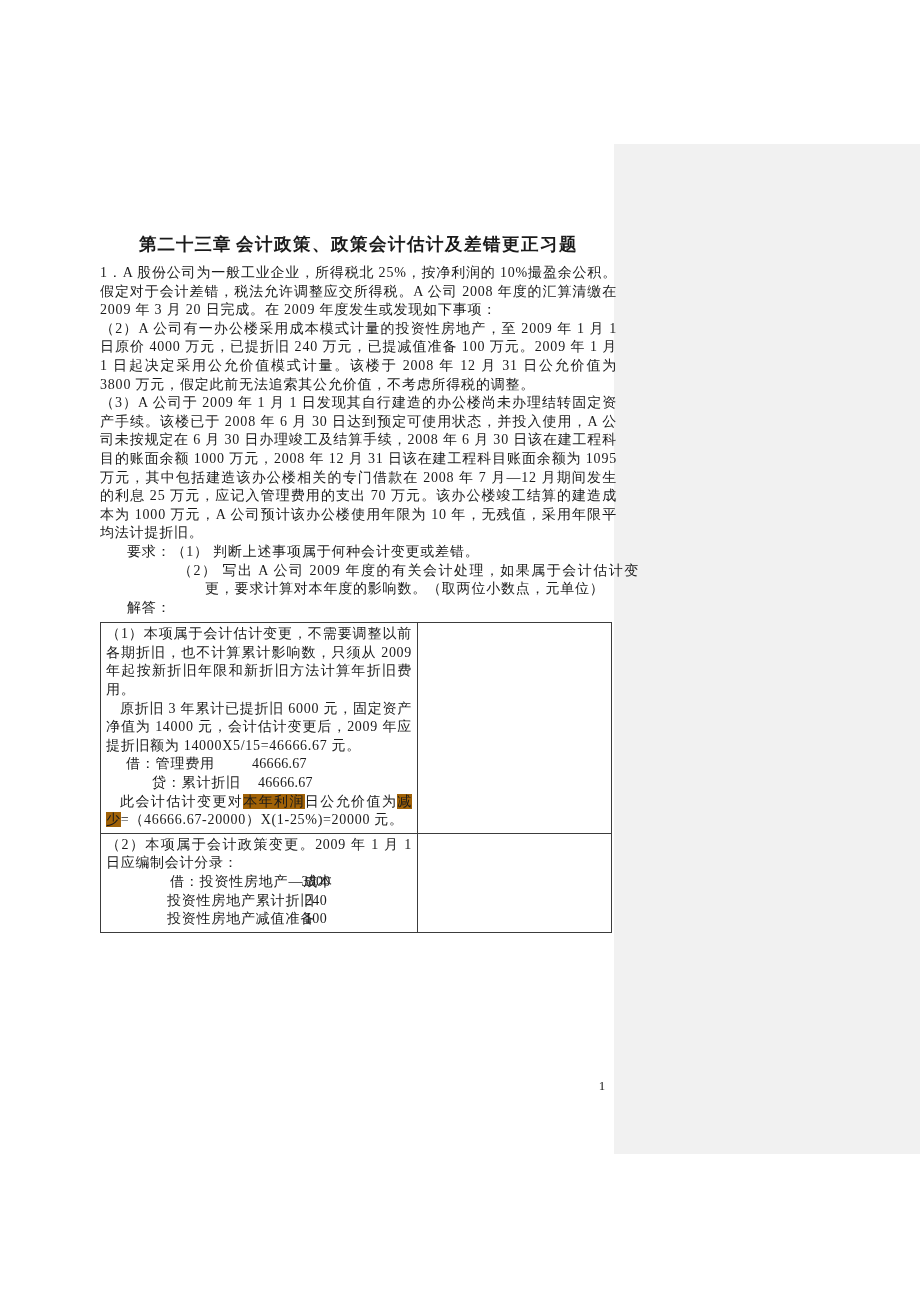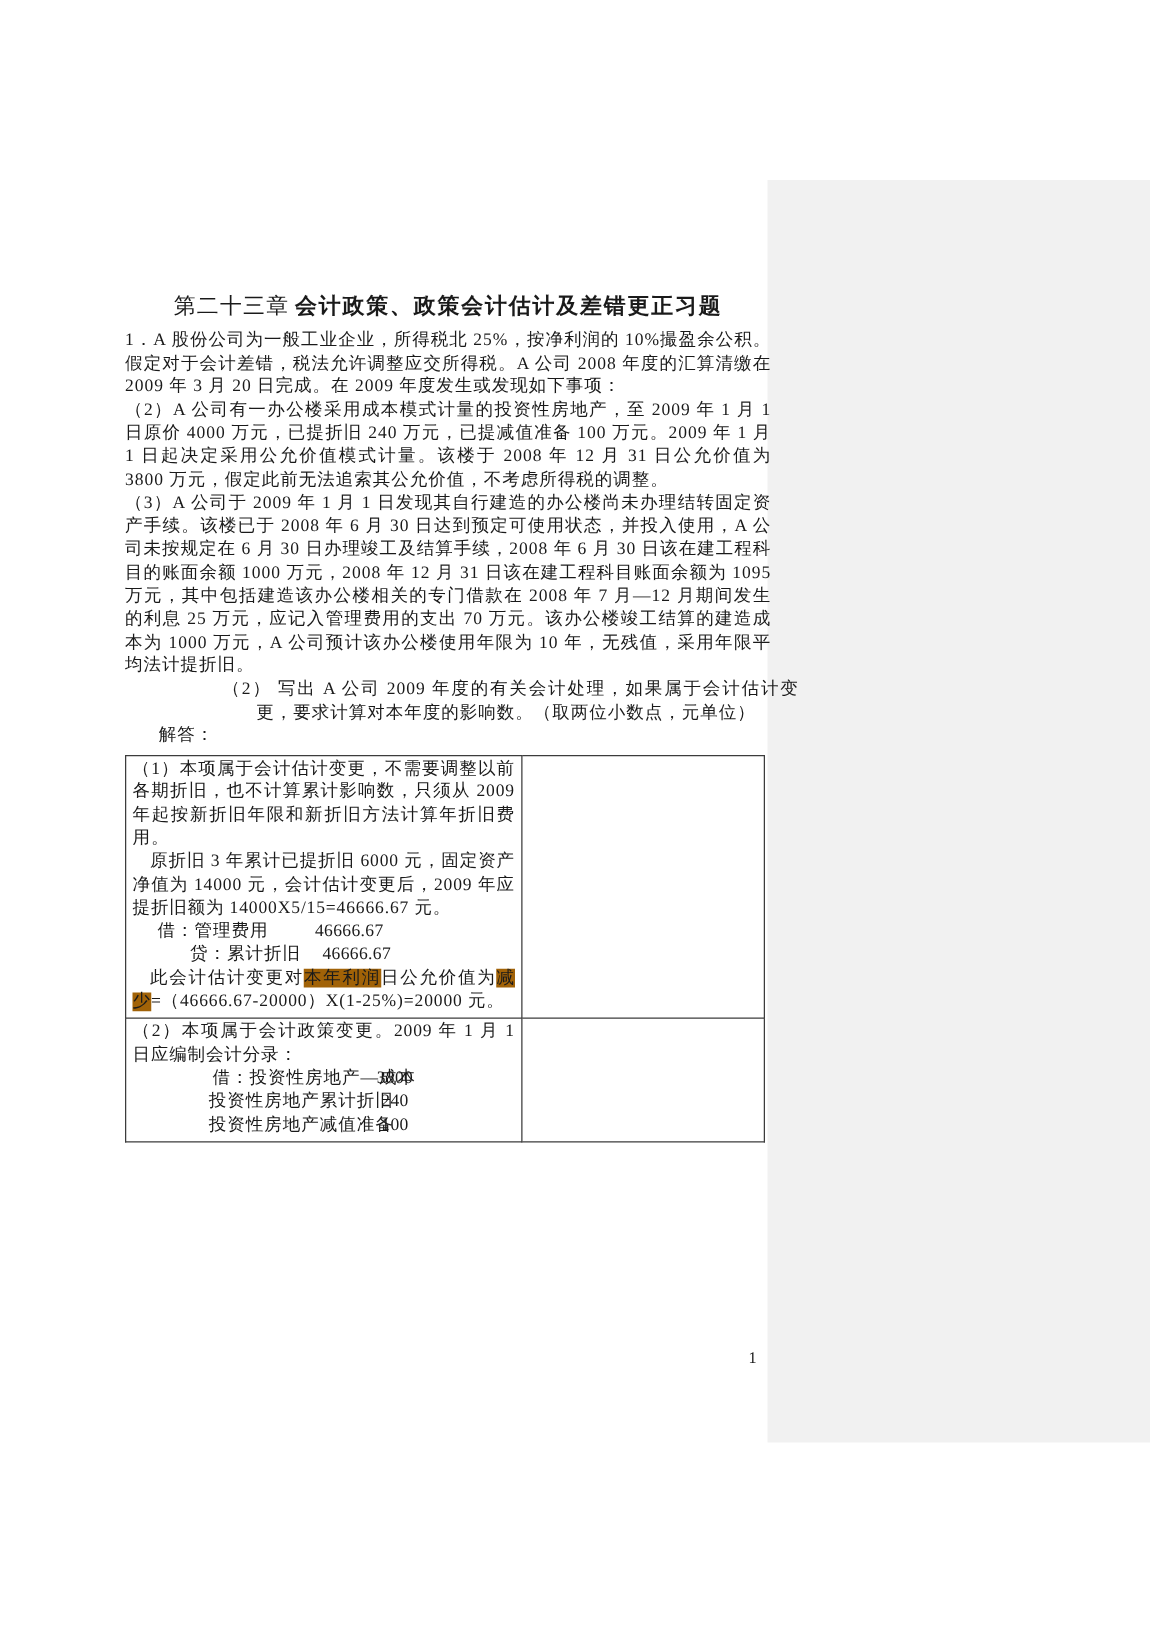--- a/index.html
+++ b/index.html
@@ -14,21 +14,21 @@
   }
   .content{
     position:absolute;left:100px;top:231px;width:517px;
     font-size:14px;line-height:18.6px;letter-spacing:0.8px;
   }
   .title{
     margin:0 0 7px 0;font-size:17.5px;line-height:26px;text-align:center;
     letter-spacing:1px;font-weight:normal;white-space:nowrap;
   }
   .title .t-main{font-weight:bold;font-family:"Liberation Sans","DejaVu Sans",sans-serif;letter-spacing:1.5px;}
-  .title .t-prefix{font-weight:normal;margin-top:36px;}
+  .title .t-prefix{font-weight:bold;margin-top:36px;}
   .para{
     margin:0;text-align:justify;text-justify:inter-ideograph;
   }
   .para.ind-req{margin-left:27px;}
   .para.req2{margin-left:78px;padding-left:27px;text-indent:-27px;width:434px;}
   .answer-table{
     border-collapse:collapse;margin-top:5px;width:512px;table-layout:fixed;
   }
   .answer-table td{
     border:1.5px solid #3c3c3c;vertical-align:top;padding:2px 5px 3px 5px;
@@ -65,20 +65,21 @@
     <h1 class="title"><span class="t-prefix">第二十三章</span><span> </span><span class="t-main">会计政策、政策会计估计及差错更正习题</span></h1>
 
     <p class="para">1．A 股份公司为一般工业企业，所得税北 25%，按净利润的 10%撮盈余公积。假定对于会计差错，税法允许调整应交所得税。A 公司 2008 年度的汇算清缴在 2009 年 3 月 20 日完成。在 2009 年度发生或发现如下事项：</p>
 
 
     <p class="para">（2）A 公司有一办公楼采用成本模式计量的投资性房地产，至 2009 年 1 月 1 日原价 4000 万元，已提折旧 240 万元，已提减值准备 100 万元。2009 年 1 月 1 日起决定采用公允价值模式计量。该楼于 2008 年 12 月 31 日公允价值为 3800 万元，假定此前无法追索其公允价值，不考虑所得税的调整。</p>
 
     <p class="para">（3）A 公司于 2009 年 1 月 1 日发现其自行建造的办公楼尚未办理结转固定资产手续。该楼已于 2008 年 6 月 30 日达到预定可使用状态，并投入使用，A 公司未按规定在 6 月 30 日办理竣工及结算手续，2008 年 6 月 30 日该在建工程科目的账面余额 1000 万元，2008 年 12 月 31 日该在建工程科目账面余额为 1095 万元，其中包括建造该办公楼相关的专门借款在 2008 年 7 月—12 月期间发生的利息 25 万元，应记入管理费用的支出 70 万元。该办公楼竣工结算的建造成本为 1000 万元，A 公司预计该办公楼使用年限为 10 年，无残值，采用年限平均法计提折旧。</p>
 
 
+    <p class="para ind-req">要求：（1）  判断上述事项属于何种会计变更或差错。</p>
 
     <p class="para req2">（2）  写出 A 公司 2009 年度的有关会计处理，如果属于会计估计变更，要求计算对本年度的影响数。（取两位小数点，元单位）</p>
 
     <p class="para ind-req">解答：</p>
 
     <table class="answer-table">
       <tbody>
           <tr>
         <td class="c1">
           <p class="tpara">（1）本项属于会计估计变更，不需要调整以前各期折旧，也不计算累计影响数，只须从 2009 年起按新折旧年限和新折旧方法计算年折旧费用。</p>

